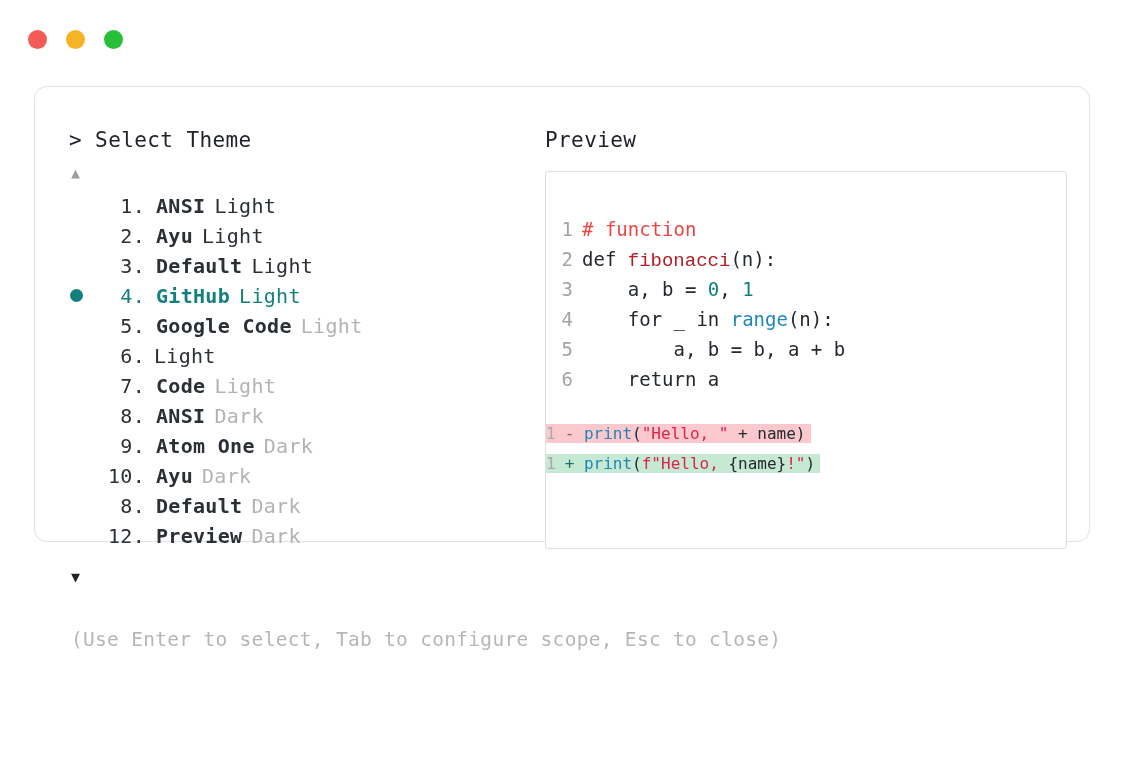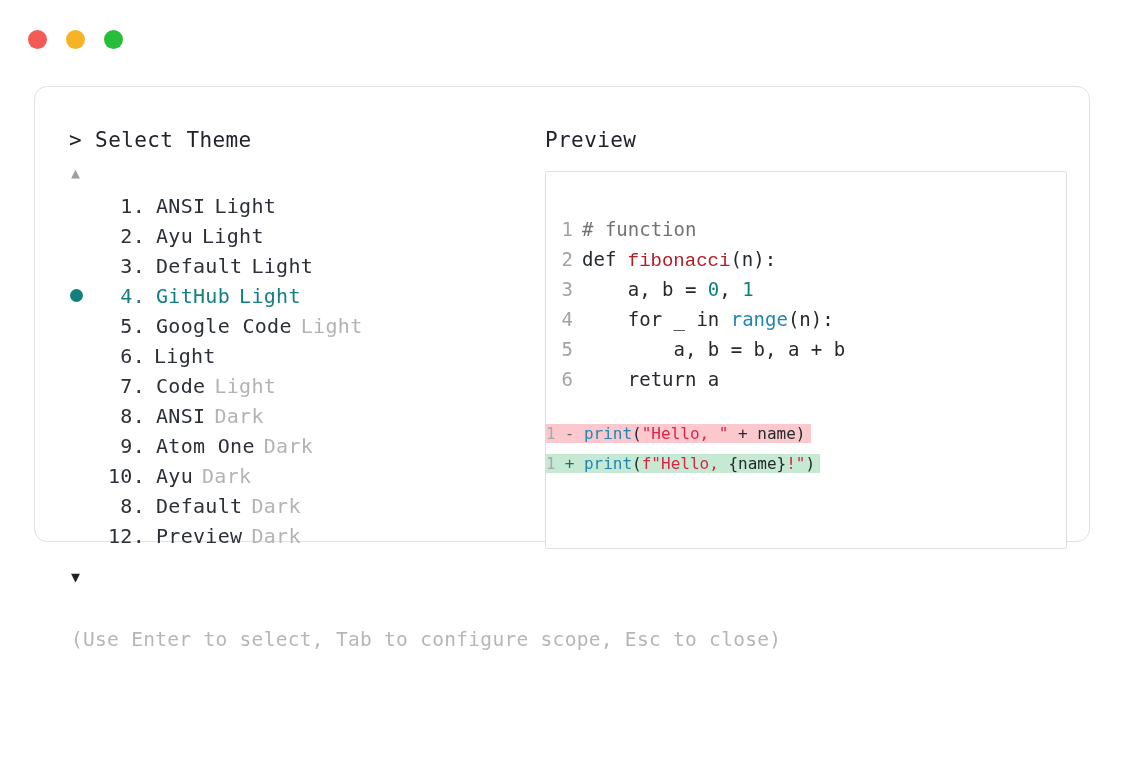--- a/index.html
+++ b/index.html
@@ -116,21 +116,21 @@
     position: relative;
     top: -1px;
     left: 1px;
   }
   .idx-cell {
     width: 46px;
     flex: none;
     text-align: right;
     color: #2b2f36;
   }
-  .name-cell { color: #2b2f36; padding-left: 11px; }
+  .name-cell { color: #2b2f36; padding-left: 11px; font-weight: bold; }
   .variant-cell { padding-left: 9px; }
   .variant-strong { color: #2b2f36; }
   .variant-dim    { color: #b3b3b6; }
 
   .theme-row.selected .idx-cell,
   .theme-row.selected .name-cell,
   .theme-row.selected .variant-cell { color: #14807e; }
 
   
   .preview-box {
@@ -156,21 +156,21 @@
     flex: none;
     text-align: right;
     color: #a3a3a3;
     padding-right: 9px;
     box-sizing: border-box;
   }
   .code-text { flex: 1 1 auto; }
 
   
   .tok-plain   { color: #24292e; }
-  .tok-comment { color: #737373; }
+  .tok-comment { color: #ef4444; }
   .tok-kw      { color: #24292e; }
   .tok-fn      { color: #b31d28; font-family: Liberation Mono, monospace; }
   .tok-num     { color: #0f7f7c; }
   .tok-builtin { color: #2186b5; }
   .tok-str     { color: #dc2348; }
 
   
   .diff-wrap { margin-top: 30px; }
   .diff-line { display: flex; align-items: baseline; height: 30px; }
   .diff-line .ln { color: #a8a8a8; }

